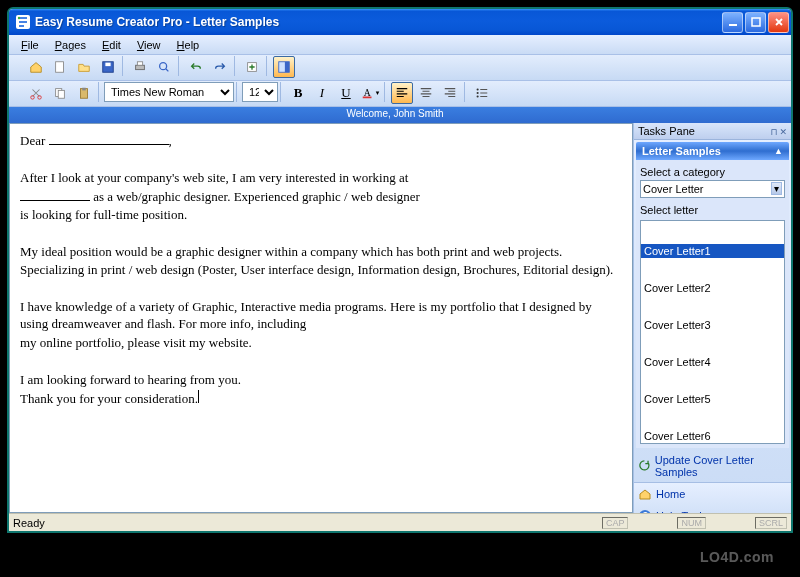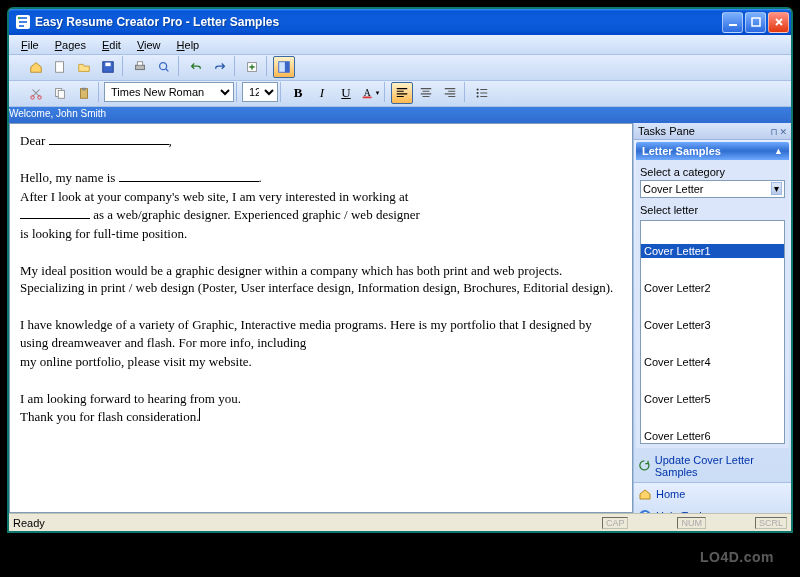--- a/index.html
+++ b/index.html
@@ -15,21 +15,21 @@
 .menubar .menu { padding: 2px 8px; cursor: default; }
 .menubar .menu u { text-decoration: underline; }
 .toolbar { background: linear-gradient(180deg,#e3edfd,#c7daf4); border-bottom: 1px solid #a9c0e7; display: flex; align-items: flex-start; padding: 1px 15px; height: 26px; }
 .tbbtn { width: 22px; height: 22px; margin: 0 1px; border: 1px solid transparent; border-radius: 2px; display: flex; align-items: center; justify-content: center; }
 .tbbtn.active { border-color: #3b6aa3; background: linear-gradient(180deg,#fff2c9,#ffb84f); }
 .tbbtn svg { width: 14px; height: 14px; }
 .sep { width: 4px; height: 20px; border-left: 1px solid #9fb9e2; margin: 0 2px; }
 .fontcombo { height: 20px; font-size: 11px; border: 1px solid #7f9db9; background: #fff; padding: 0 2px; }
 .fontname { width: 130px; }
 .fontsize { width: 36px; }
-.welcome-bar { height: 16px; background: linear-gradient(180deg, #3a7ee0, #2f6bd0); color: #fff; font-size: 10px; text-align: left; padding: 1px 10px 0 0; }
+.welcome-bar { height: 16px; background: linear-gradient(180deg, #3a7ee0, #2f6bd0); color: #fff; font-size: 10px; text-align: center; padding: 1px 10px 0 0; }
 .content { flex: 1; display: flex; overflow: hidden; }
 .editor { flex: 1; background: #fff; border: 1px solid #7f9db9; margin: 0; padding: 8px 10px; font-family: "Times New Roman", serif; font-size: 13px; line-height: 1.35; color: #000; overflow: auto; }
 .editor p { margin: 0 0 1px 0; }
 .editor .blank { border-bottom: 1px solid #000; display: inline-block; height: 12px; }
 .sidebar { width: 158px; background: linear-gradient(180deg,#e6efff,#c9dbf5); border-left: 1px solid #a6c0e6; display: flex; flex-direction: column; }
 .tasks-header { height: 18px; background: linear-gradient(180deg,#d9e6fb,#becfee); border-bottom: 1px solid #9bb4dc; padding: 2px 4px; font-size: 11px; display: flex; align-items: center; justify-content: space-between; }
 .tasks-header .ctl { font-size: 9px; color: #4a6a9e; margin-left: 2px; }
 .panel-title { background: linear-gradient(180deg,#6ea8ff,#2f6ed0,#6ea8ff); color: #fff; font-weight: bold; font-size: 11px; padding: 3px 6px; display: flex; justify-content: space-between; align-items: center; border-radius: 2px 2px 0 0; margin: 2px 2px 0 2px; }
 .panel-title .caret { font-size: 9px; }
 .panel-body { background: #dbe6fa; margin: 0 2px 2px 2px; padding: 4px; font-size: 11px; flex: 1; display: flex; flex-direction: column; }
@@ -214,32 +214,31 @@
         </svg>
       </div>
   </div>
 
   <div class="welcome-bar"><span>Welcome, John Smith</span></div>
 
   <div class="content">
     <div class="editor">
       <p><span>Dear </span><span class="blank" style="width:120px"></span><span>,</span></p>
       <p>&nbsp;</p>
-      <p><span>Hello, my name is </span><span class="blank" style="width:140px"></span><span>.</span></p>
       <p>After I look at your company's web site, I am very interested in working at</p>
       <p><span class="blank" style="width:70px"></span><span> as a web/graphic designer.  Experienced graphic / web designer</span></p>
       <p>is looking for full-time position.</p>
       <p>&nbsp;</p>
       <p>My ideal position would be a graphic designer within a company which has both print and web projects. Specializing in print / web design (Poster, User interface design, Information design, Brochures, Editorial design).</p>
       <p>&nbsp;</p>
       <p>I have knowledge of a variety of Graphic, Interactive media programs. Here is my portfolio that I designed by using dreamweaver and flash. For more info, including</p>
       <p>my online portfolio, please visit my website.</p>
       <p>&nbsp;</p>
       <p>I am looking forward to hearing from you.</p>
-      <p><span>Thank you for flash consideration.</span><span style="border-right:1px solid #000;height:13px;display:inline-block;animation:none"></span></p>
+      <p><span>Thank you for your consideration.</span><span style="border-right:1px solid #000;height:13px;display:inline-block;animation:none"></span></p>
     </div>
 
     <div class="sidebar">
       <div class="tasks-header">
         <span>Tasks Pane</span>
         <span><span class="ctl">⊓</span><span class="ctl">✕</span></span>
       </div>
       <div class="panel-title">
         <span>Letter Samples</span>
         <span class="caret">▲</span>

